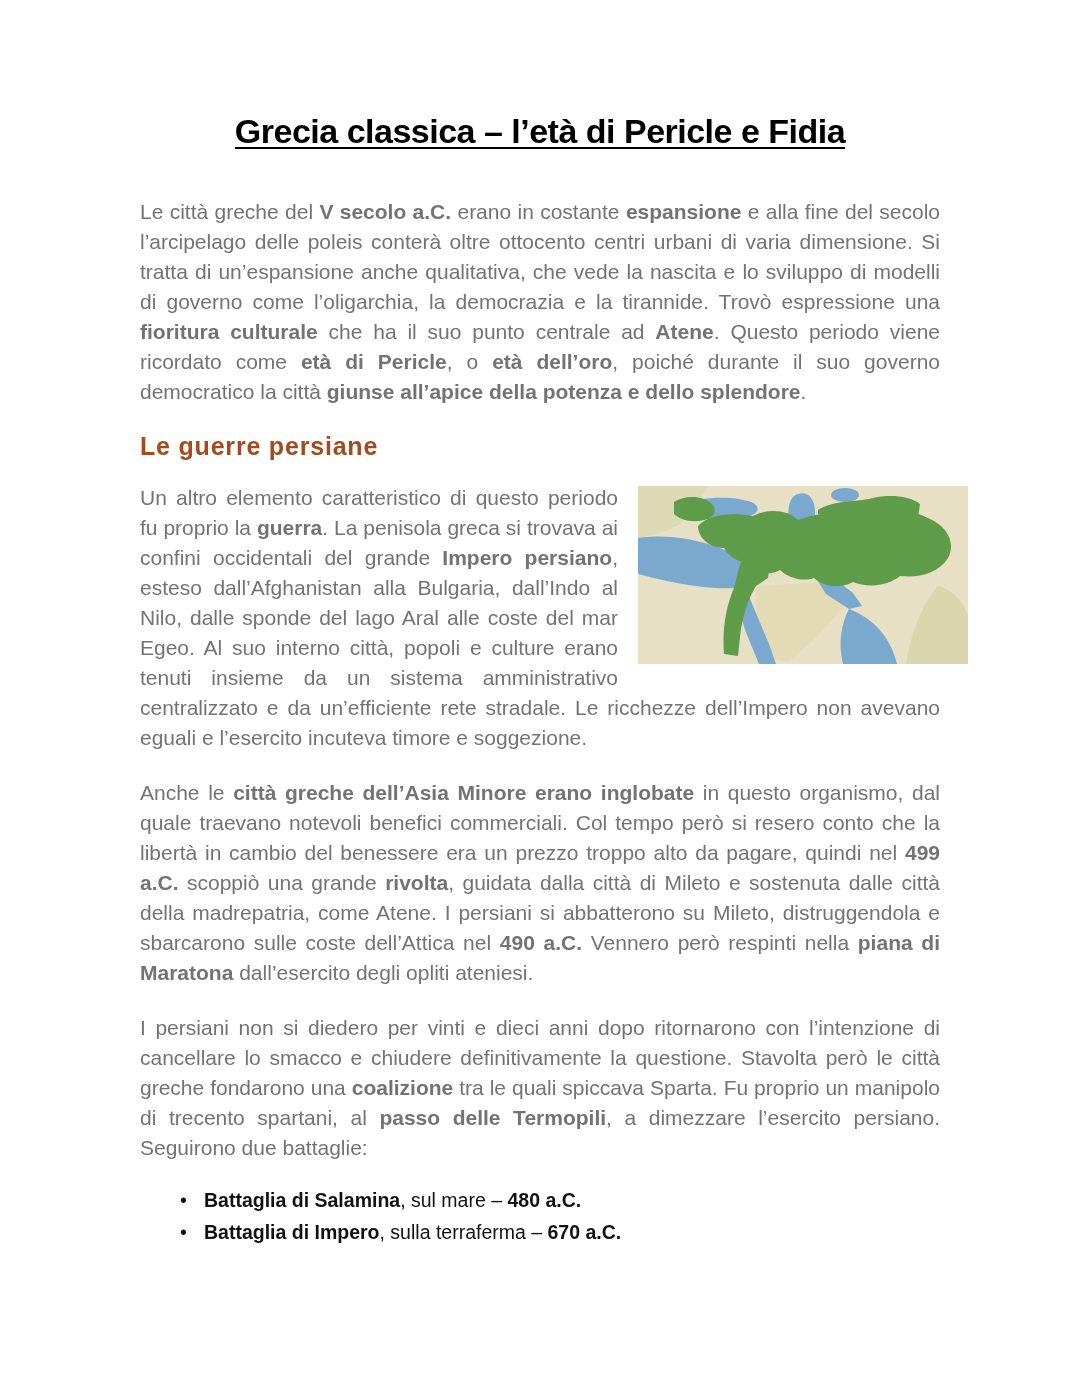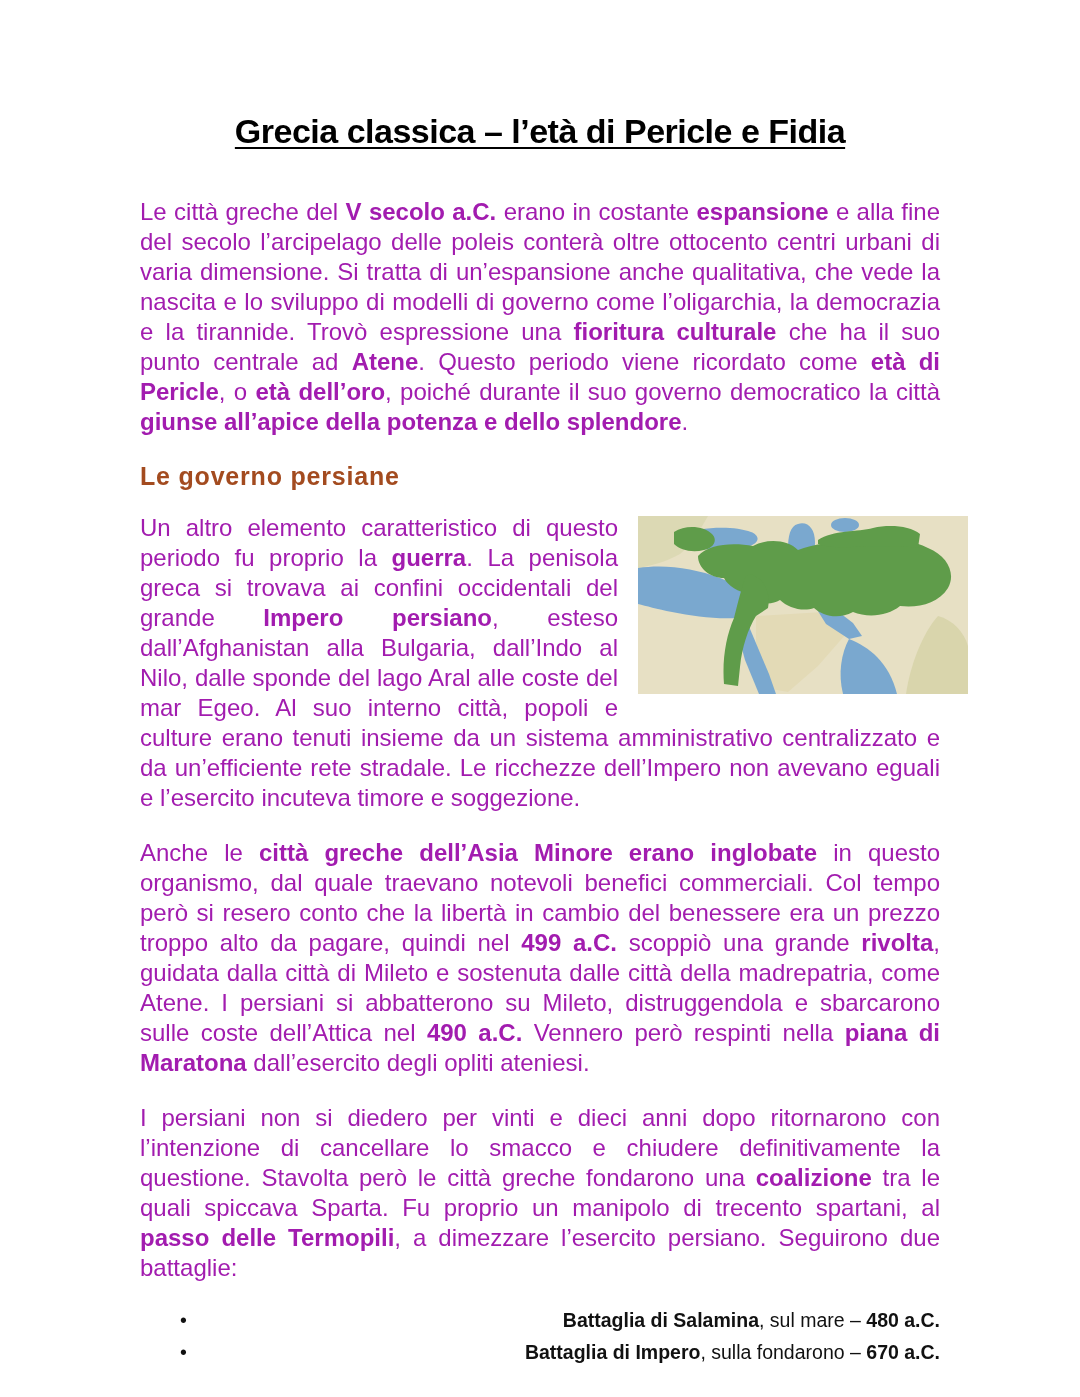--- a/index.html
+++ b/index.html
@@ -26,25 +26,25 @@
     letter-spacing: -0.5px;
     margin-bottom: 46px;
     color: #000000;
   }
   .doc-title .u {
     text-decoration: underline;
     text-underline-offset: 4px;
     text-decoration-thickness: 2px;
   }
   .para {
-    font-size: 24px;
+    font-size: 21px;
     line-height: 30px;
     text-align: justify;
     margin-bottom: 25px;
-    color: #a21caf;
+    color: #737373;
   }
   .para strong, .bullets strong { font-weight: 700; }
   .section-heading {
     font-size: 25px;
     font-weight: 700;
     letter-spacing: 0.8px;
     color: #a34b1f;
     margin: 8px 0 22px 0;
   }
   .map-wrap {
@@ -59,21 +59,21 @@
   .clearfix::after { content: ""; display: block; clear: both; }
   .bullets {
     list-style: none;
     margin: -4px 0 0 38px;
   }
   .bullets li {
     position: relative;
     font-size: 19.5px;
     line-height: 32px;
     padding-left: 26px;
-    text-align: right;
+    text-align: left;
   }
   .bullets li::before {
     content: "\2022";
     position: absolute;
     left: 2px;
     top: 0;
     font-size: 19.5px;
     color: #111111;
   }
 </style>
@@ -81,21 +81,21 @@
 <body>
 
 <div class="page">
 
   <h1 class="doc-title">
     <span class="u">Grecia classica – l’età di Pericle e Fidia</span>
   </h1>
 
   <p class="para"><span>Le città greche del </span><strong>V secolo a.C.</strong><span> erano in costante </span><strong>espansione</strong><span> e alla fine del secolo l’arcipelago delle poleis conterà oltre ottocento centri urbani di varia dimensione. Si tratta di un’espansione anche qualitativa, che vede la nascita e lo sviluppo di modelli di governo come l’oligarchia, la democrazia e la tirannide. Trovò espressione una </span><strong>fioritura culturale</strong><span> che ha il suo punto centrale ad </span><strong>Atene</strong><span>. Questo periodo viene ricordato come </span><strong>età di Pericle</strong><span>, o </span><strong>età dell’oro</strong><span>, poiché durante il suo governo democratico la città </span><strong>giunse all’apice della potenza e dello splendore</strong><span>.</span></p>
 
-  <h2 class="section-heading">Le governo persiane</h2>
+  <h2 class="section-heading">Le guerre persiane</h2>
 
   <div class="para clearfix">
     <span class="map-wrap">
       <svg viewBox="0 0 330 178" width="330" height="178" xmlns="http://www.w3.org/2000/svg">
 
         <rect x="0" y="0" width="330" height="178" fill="#e7e0c4"></rect>
 
         <path d="M0,0 H70 C62,14 54,28 42,38 C28,46 12,50 0,52 Z" fill="#dcd9b4"></path>
 
         <path d="M118,100 L185,96 L208,118 L180,150 L150,176 L118,170 Z" fill="#e3dab6"></path>
@@ -127,16 +127,16 @@
     </span>
     <span><span>Un altro elemento caratteristico di questo periodo fu proprio la </span><strong>guerra</strong><span>. La penisola greca si trovava ai confini occidentali del grande </span><strong>Impero persiano</strong><span>, esteso dall’Afghanistan alla Bulgaria, dall’Indo al Nilo, dalle sponde del lago Aral alle coste del mar Egeo. Al suo interno città, popoli e culture erano tenuti insieme da un sistema amministrativo centralizzato e da un’efficiente rete stradale. Le ricchezze dell’Impero non avevano eguali e l’esercito incuteva timore e soggezione.</span></span>
   </div>
 
   <p class="para"><span>Anche le </span><strong>città greche dell’Asia Minore erano inglobate</strong><span> in questo organismo, dal quale traevano notevoli benefici commerciali. Col tempo però si resero conto che la libertà in cambio del benessere era un prezzo troppo alto da pagare, quindi nel </span><strong>499 a.C.</strong><span> scoppiò una grande </span><strong>rivolta</strong><span>, guidata dalla città di Mileto e sostenuta dalle città della madrepatria, come Atene. I persiani si abbatterono su Mileto, distruggendola e sbarcarono sulle coste dell’Attica nel </span><strong>490 a.C.</strong><span> Vennero però respinti nella </span><strong>piana di Maratona</strong><span> dall’esercito degli opliti ateniesi.</span></p>
 
   <p class="para"><span>I persiani non si diedero per vinti e dieci anni dopo ritornarono con l’intenzione di cancellare lo smacco e chiudere definitivamente la questione. Stavolta però le città greche fondarono una </span><strong>coalizione</strong><span> tra le quali spiccava Sparta. Fu proprio un manipolo di trecento spartani, al </span><strong>passo delle Termopili</strong><span>, a dimezzare l’esercito persiano. Seguirono due battaglie:</span></p>
 
   <ul class="bullets">
     <li><strong>Battaglia di Salamina</strong><span>, sul mare – </span><strong>480 a.C.</strong></li>
-    <li><strong>Battaglia di Impero</strong><span>, sulla fondarono – </span><strong>670 a.C.</strong></li>
+    <li><strong>Battaglia di Impero</strong><span>, sulla terraferma – </span><strong>670 a.C.</strong></li>
   </ul>
 
 </div>
 
 </body></html>

